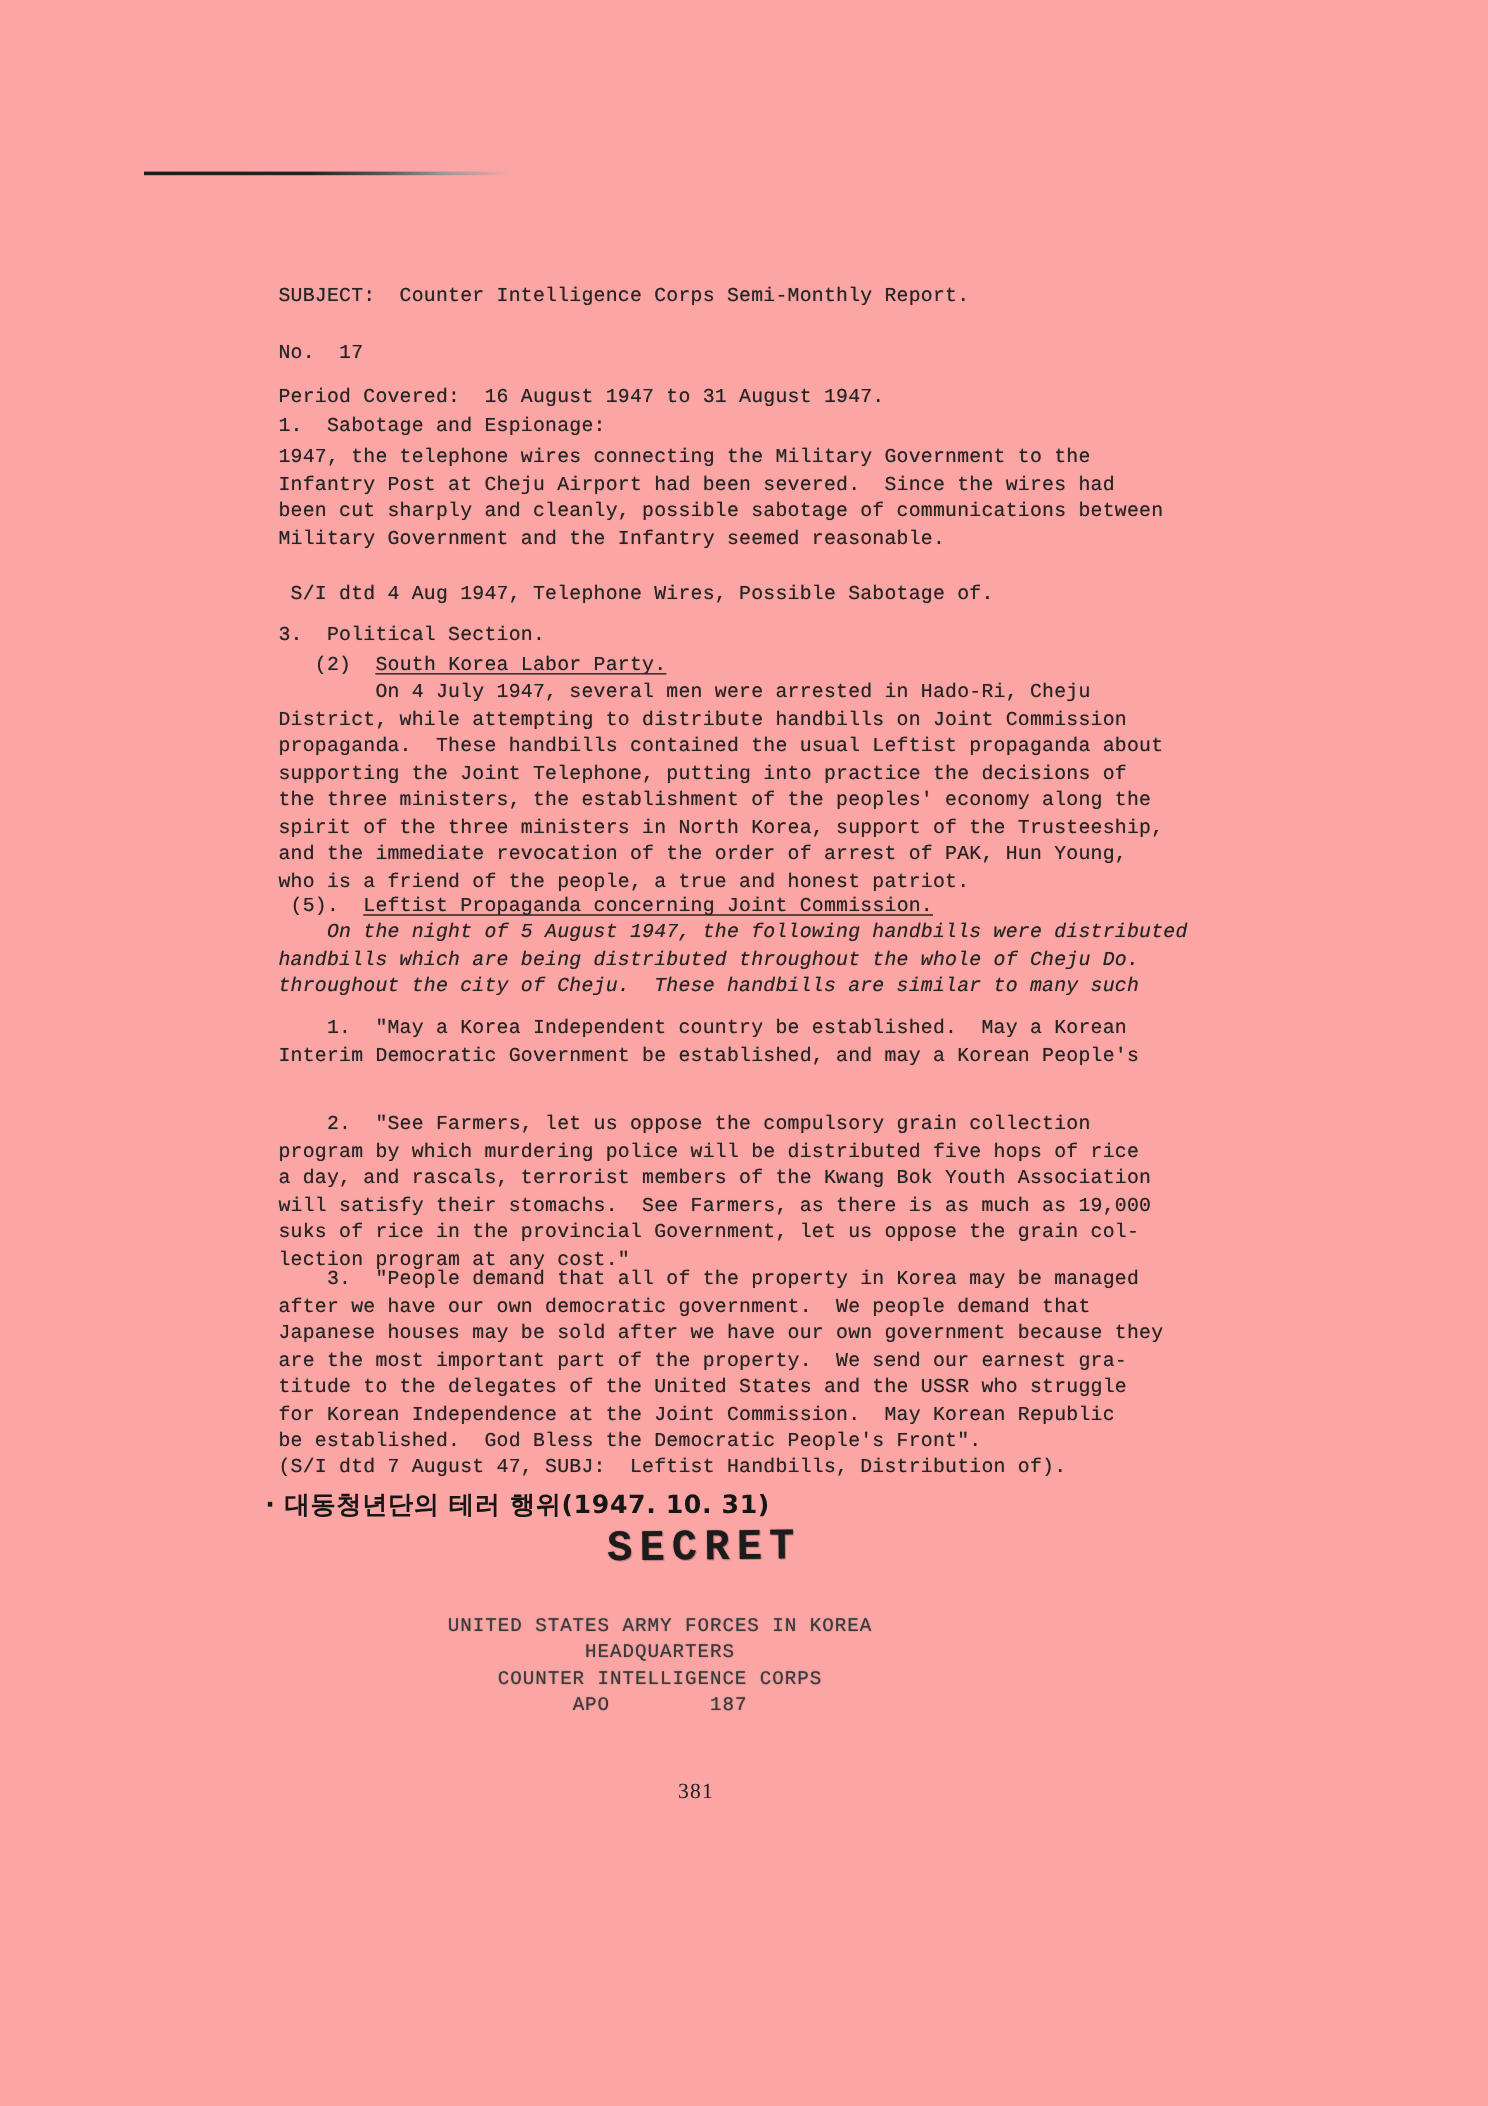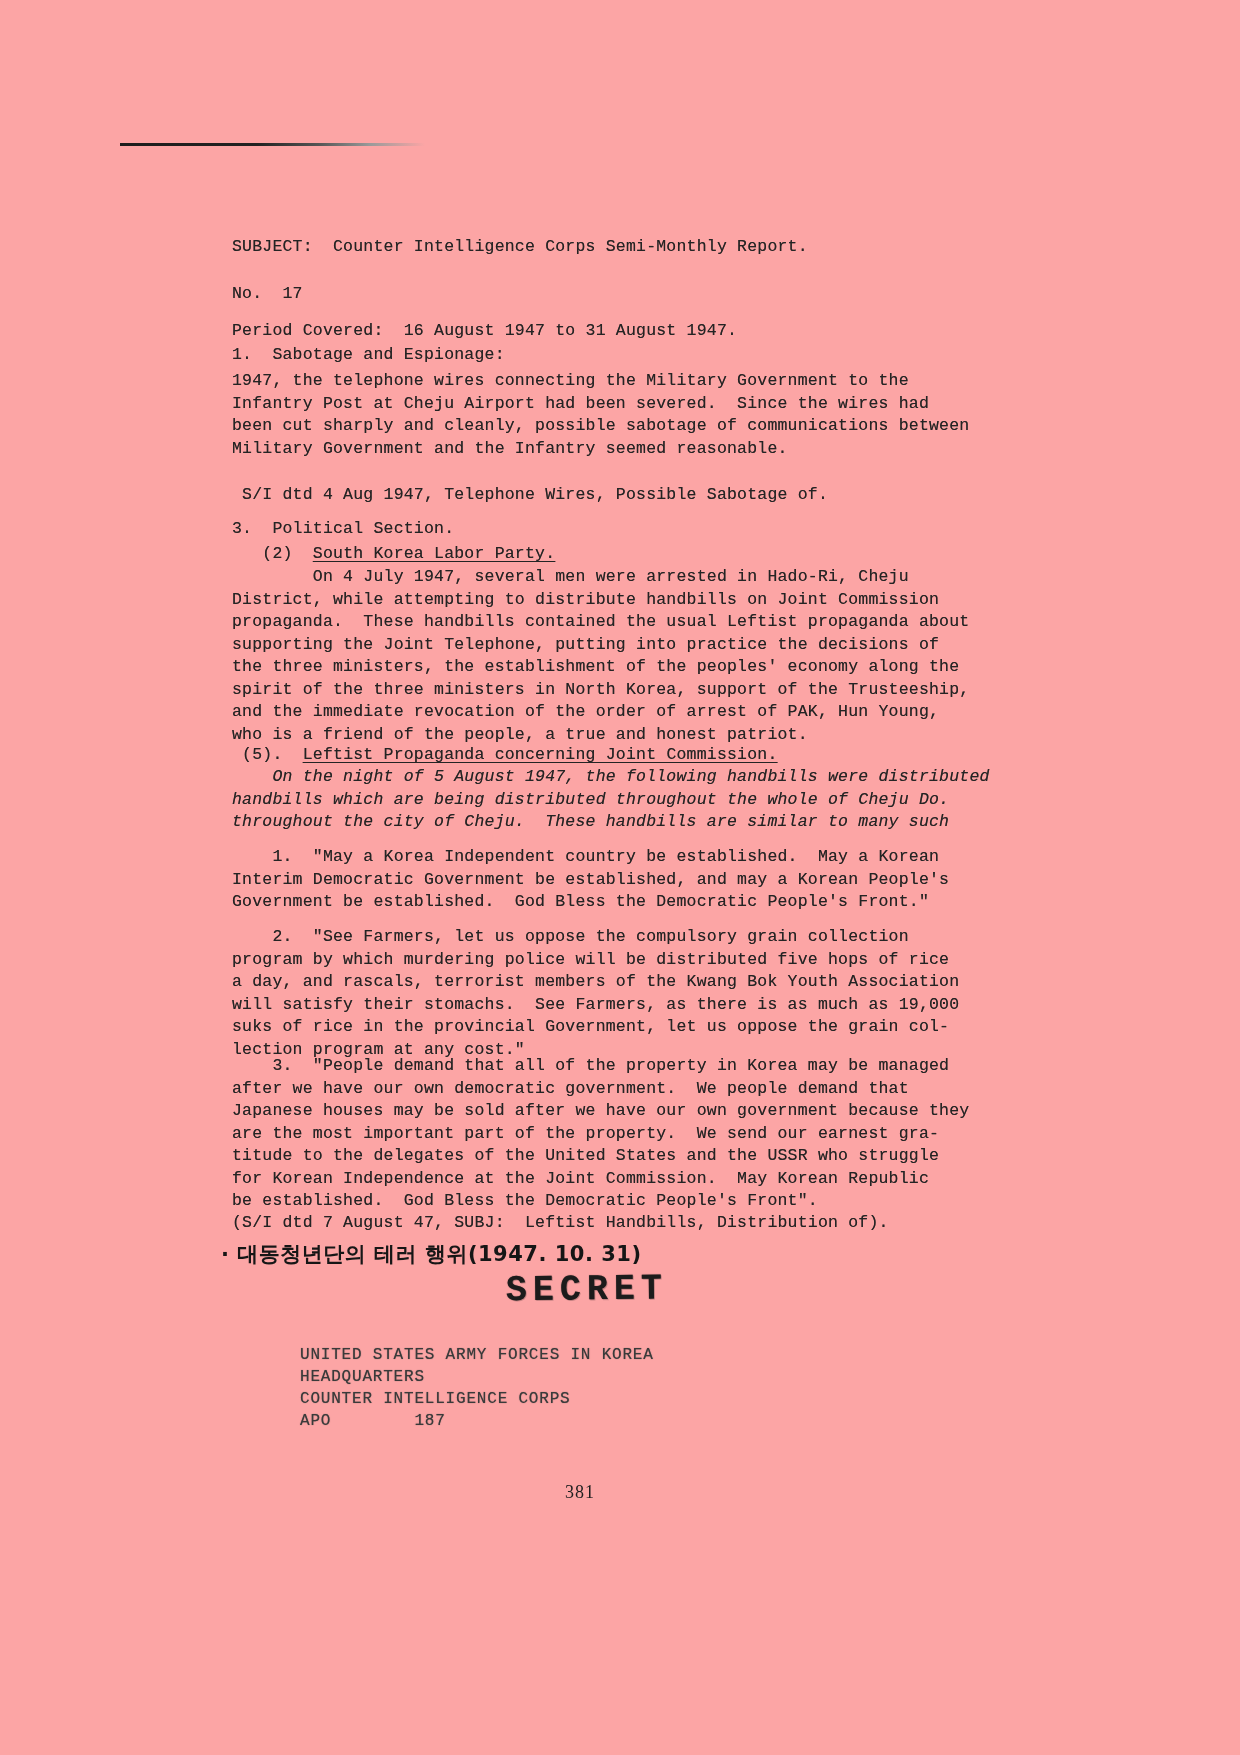--- a/index.html
+++ b/index.html
@@ -49,20 +49,21 @@
   .secret-stamp{
     position:absolute;left:506px;top:1270px;
     font-family:"Liberation Mono", monospace;
     font-weight:bold;font-size:35px;color:#1c1c1c;
     letter-spacing:6px;
     transform:scaleY(1.04) rotate(-0.6deg);
     text-shadow:0 0 1px rgba(20,20,20,0.65), 1px 1px 0 rgba(20,20,20,0.18);
   }
   .hq-block{
     position:absolute;left:300px;top:1344px;width:500px;
+    text-align:center;
     font-family:"Liberation Mono", monospace;
     font-size:16px;line-height:22px;color:#3a3a3a;
     letter-spacing:0.8px;
     text-shadow:0 0 1px rgba(70,70,70,0.8);
     filter:blur(0.25px);
   }
   .hq-block .hq-line{white-space:pre;}
   .page-number{
     position:absolute;left:535px;top:1482px;width:90px;
     text-align:center;
@@ -119,21 +120,20 @@
         <div class="line"><span> (5).  </span><span class="u">Leftist Propaganda concerning Joint Commission.</span></div>
       </div>
     <div class="block b-night-para">
         <div class="line">    On the night of 5 August 1947, the following handbills were distributed</div>
         <div class="line">handbills which are being distributed throughout the whole of Cheju Do.</div>
         <div class="line">throughout the city of Cheju.  These handbills are similar to many such</div>
       </div>
     <div class="block b-item1">
         <div class="line">    1.  "May a Korea Independent country be established.  May a Korean</div>
         <div class="line">Interim Democratic Government be established, and may a Korean People's</div>
-        <div class="line">Government be established.  God Bless the Democratic People's Front."</div>
       </div>
     <div class="block b-item2">
         <div class="line">    2.  "See Farmers, let us oppose the compulsory grain collection</div>
         <div class="line">program by which murdering police will be distributed five hops of rice</div>
         <div class="line">a day, and rascals, terrorist members of the Kwang Bok Youth Association</div>
         <div class="line">will satisfy their stomachs.  See Farmers, as there is as much as 19,000</div>
         <div class="line">suks of rice in the provincial Government, let us oppose the grain col-</div>
         <div class="line">lection program at any cost."</div>
       </div>
     <div class="block b-item3">

